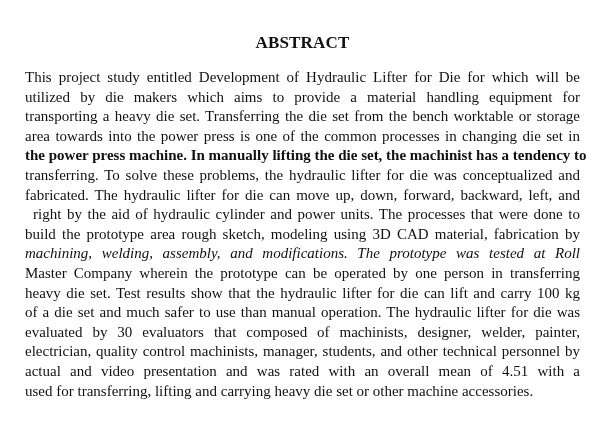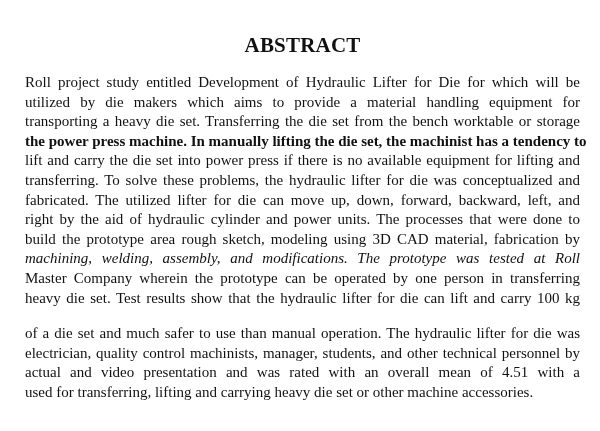--- a/index.html
+++ b/index.html
@@ -1,37 +1,38 @@
 <!DOCTYPE html>
 <html><head>
 <meta charset="utf-8">
 <style>
   html, body { margin: 0; padding: 0; background: #ffffff; }
   body { width: 600px; height: 431px; overflow: hidden; position: relative; }
   .page { position: absolute; left: 25px; top: 33px; width: 555px; color: #111; font-family: "Liberation Serif", serif; }
-  .title { text-align: center; font-weight: bold; font-size: 21px; margin: 0 0 15px 0; letter-spacing: 0.2px; }
+  .title { text-align: center; font-weight: bold; font-size: 17px; margin: 0 0 15px 0; letter-spacing: 0.2px; }
   .line { font-size: 15px; line-height: 19.6px; height: 19.6px; white-space: nowrap; text-align: justify; text-align-last: justify; }
   .line.last { text-align-last: left; }
 </style>
 </head>
 <body>
 
 <div class="page">
   <div class="title">ABSTRACT</div>
   <div>
-    <div class="line" style="white-space: nowrap;"><span>Roll project study entitled Development of Hydraulic Lifter for Die for which will be</span></div>
+    <div class="line" style="white-space: nowrap;"><span>This project study entitled Development of Hydraulic Lifter for Die for which will be</span></div>
     <div class="line" style="white-space: nowrap;"><span>utilized by die makers which aims to provide a material handling equipment for</span></div>
     <div class="line" style="white-space: nowrap;"><span>transporting a heavy die set. Transferring the die set from the bench worktable or storage</span></div>
+    <div class="line" style="white-space: nowrap;"><span>area towards into the power press is one of the common processes in changing die set in</span></div>
     <div class="line" style="white-space: nowrap; font-weight: bold;"><span>the power press machine. In manually lifting the die set, the machinist has a tendency to</span></div>
-    <div class="line" style="white-space: nowrap;"><span>lift and carry the die set into power press if there is no available equipment for lifting and</span></div>
     <div class="line" style="white-space: nowrap;"><span>transferring. To solve these problems, the hydraulic lifter for die was conceptualized and</span></div>
-    <div class="line" style="white-space: nowrap;"><span>fabricated. The utilized lifter for die can move up, down, forward, backward, left, and</span></div>
-    <div class="line" style="white-space: nowrap;"><span>right by the aid of hydraulic cylinder and power units. The processes that were done to</span></div>
+    <div class="line" style="white-space: nowrap;"><span>fabricated. The hydraulic lifter for die can move up, down, forward, backward, left, and</span></div>
+    <div class="line" style="white-space: nowrap; margin-left: 8px;"><span>right by the aid of hydraulic cylinder and power units. The processes that were done to</span></div>
     <div class="line" style="white-space: nowrap;"><span>build the prototype area rough sketch, modeling using 3D CAD material, fabrication by</span></div>
     <div class="line" style="white-space: nowrap; font-style: italic;"><span>machining, welding, assembly, and modifications. The prototype was tested at Roll</span></div>
     <div class="line" style="white-space: nowrap;"><span>Master Company wherein the prototype can be operated by one person in transferring</span></div>
     <div class="line" style="white-space: nowrap;"><span>heavy die set. Test results show that the hydraulic lifter for die can lift and carry 100 kg</span></div>
-    <div class="line" style="white-space: nowrap; margin-top: 16px;"><span>of a die set and much safer to use than manual operation. The hydraulic lifter for die was</span></div>
+    <div class="line" style="white-space: nowrap;"><span>of a die set and much safer to use than manual operation. The hydraulic lifter for die was</span></div>
+    <div class="line" style="white-space: nowrap;"><span>evaluated by 30 evaluators that composed of machinists, designer, welder, painter,</span></div>
     <div class="line" style="white-space: nowrap;"><span>electrician, quality control machinists, manager, students, and other technical personnel by</span></div>
     <div class="line" style="white-space: nowrap;"><span>actual and video presentation and was rated with an overall mean of 4.51 with a</span></div>
     <div class="line last" style="white-space: nowrap;">used for transferring, lifting and carrying heavy die set or other machine accessories.</div>
   </div>
 </div>
 
 </body></html>

